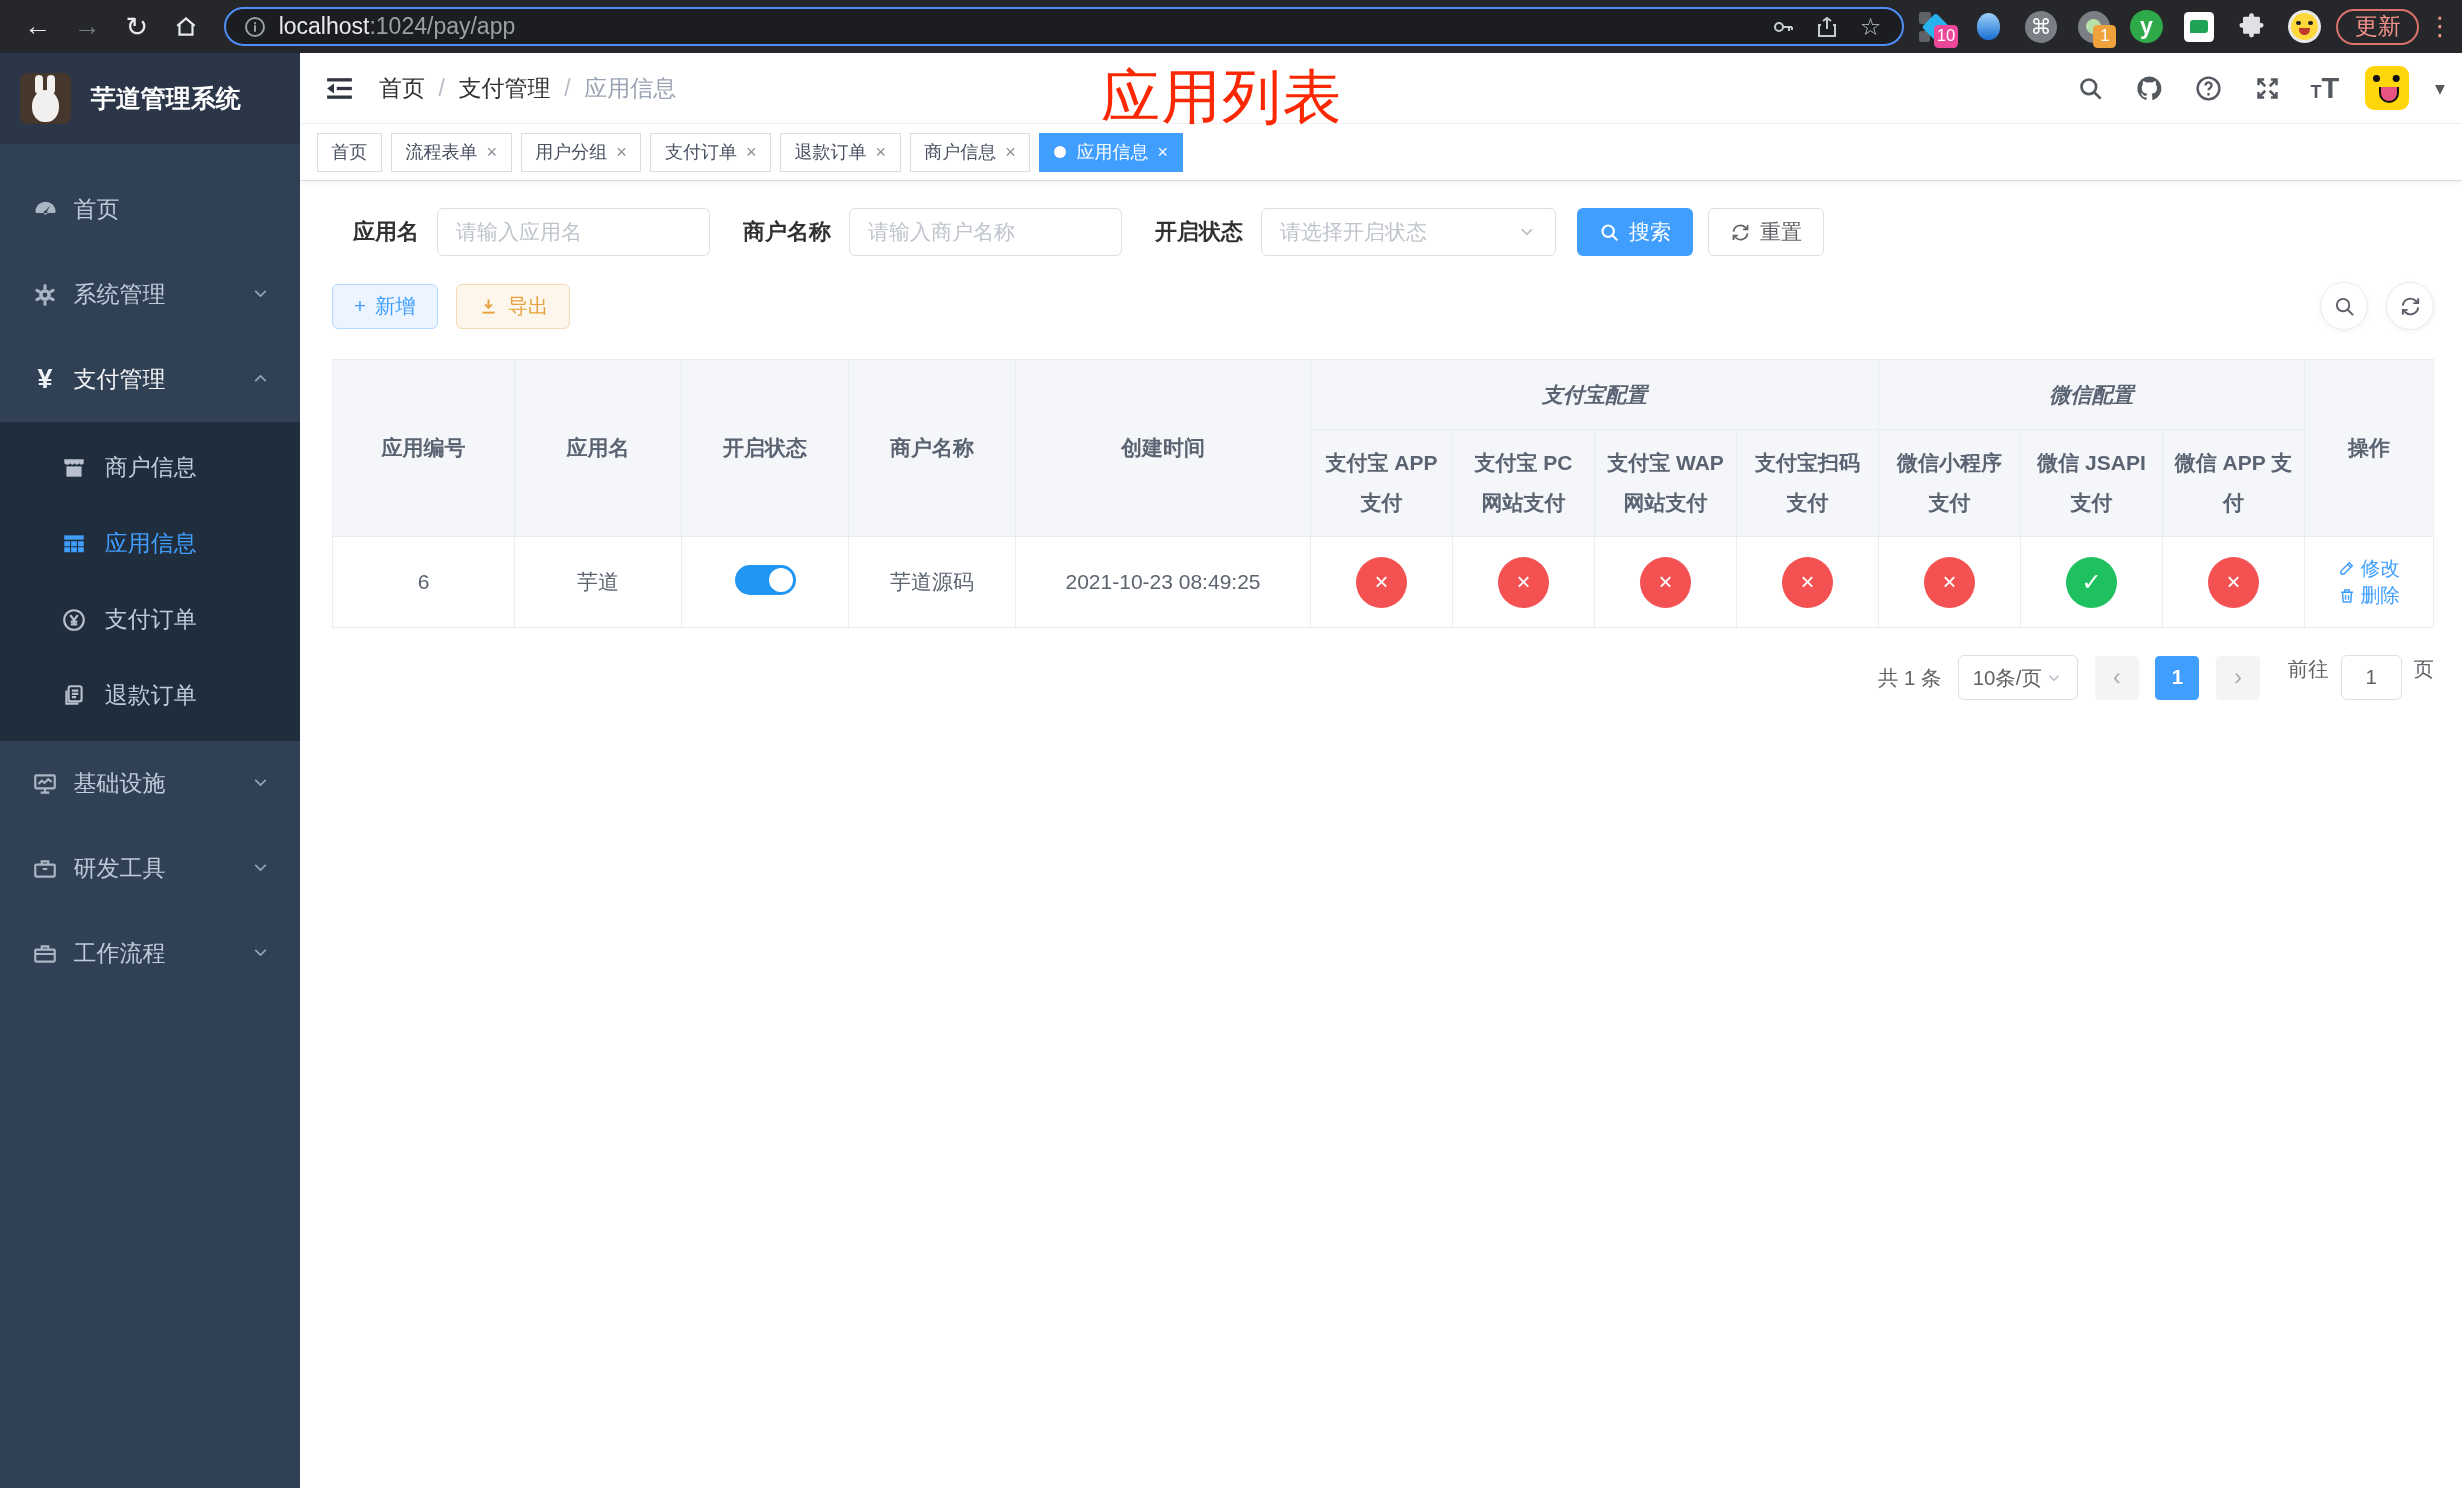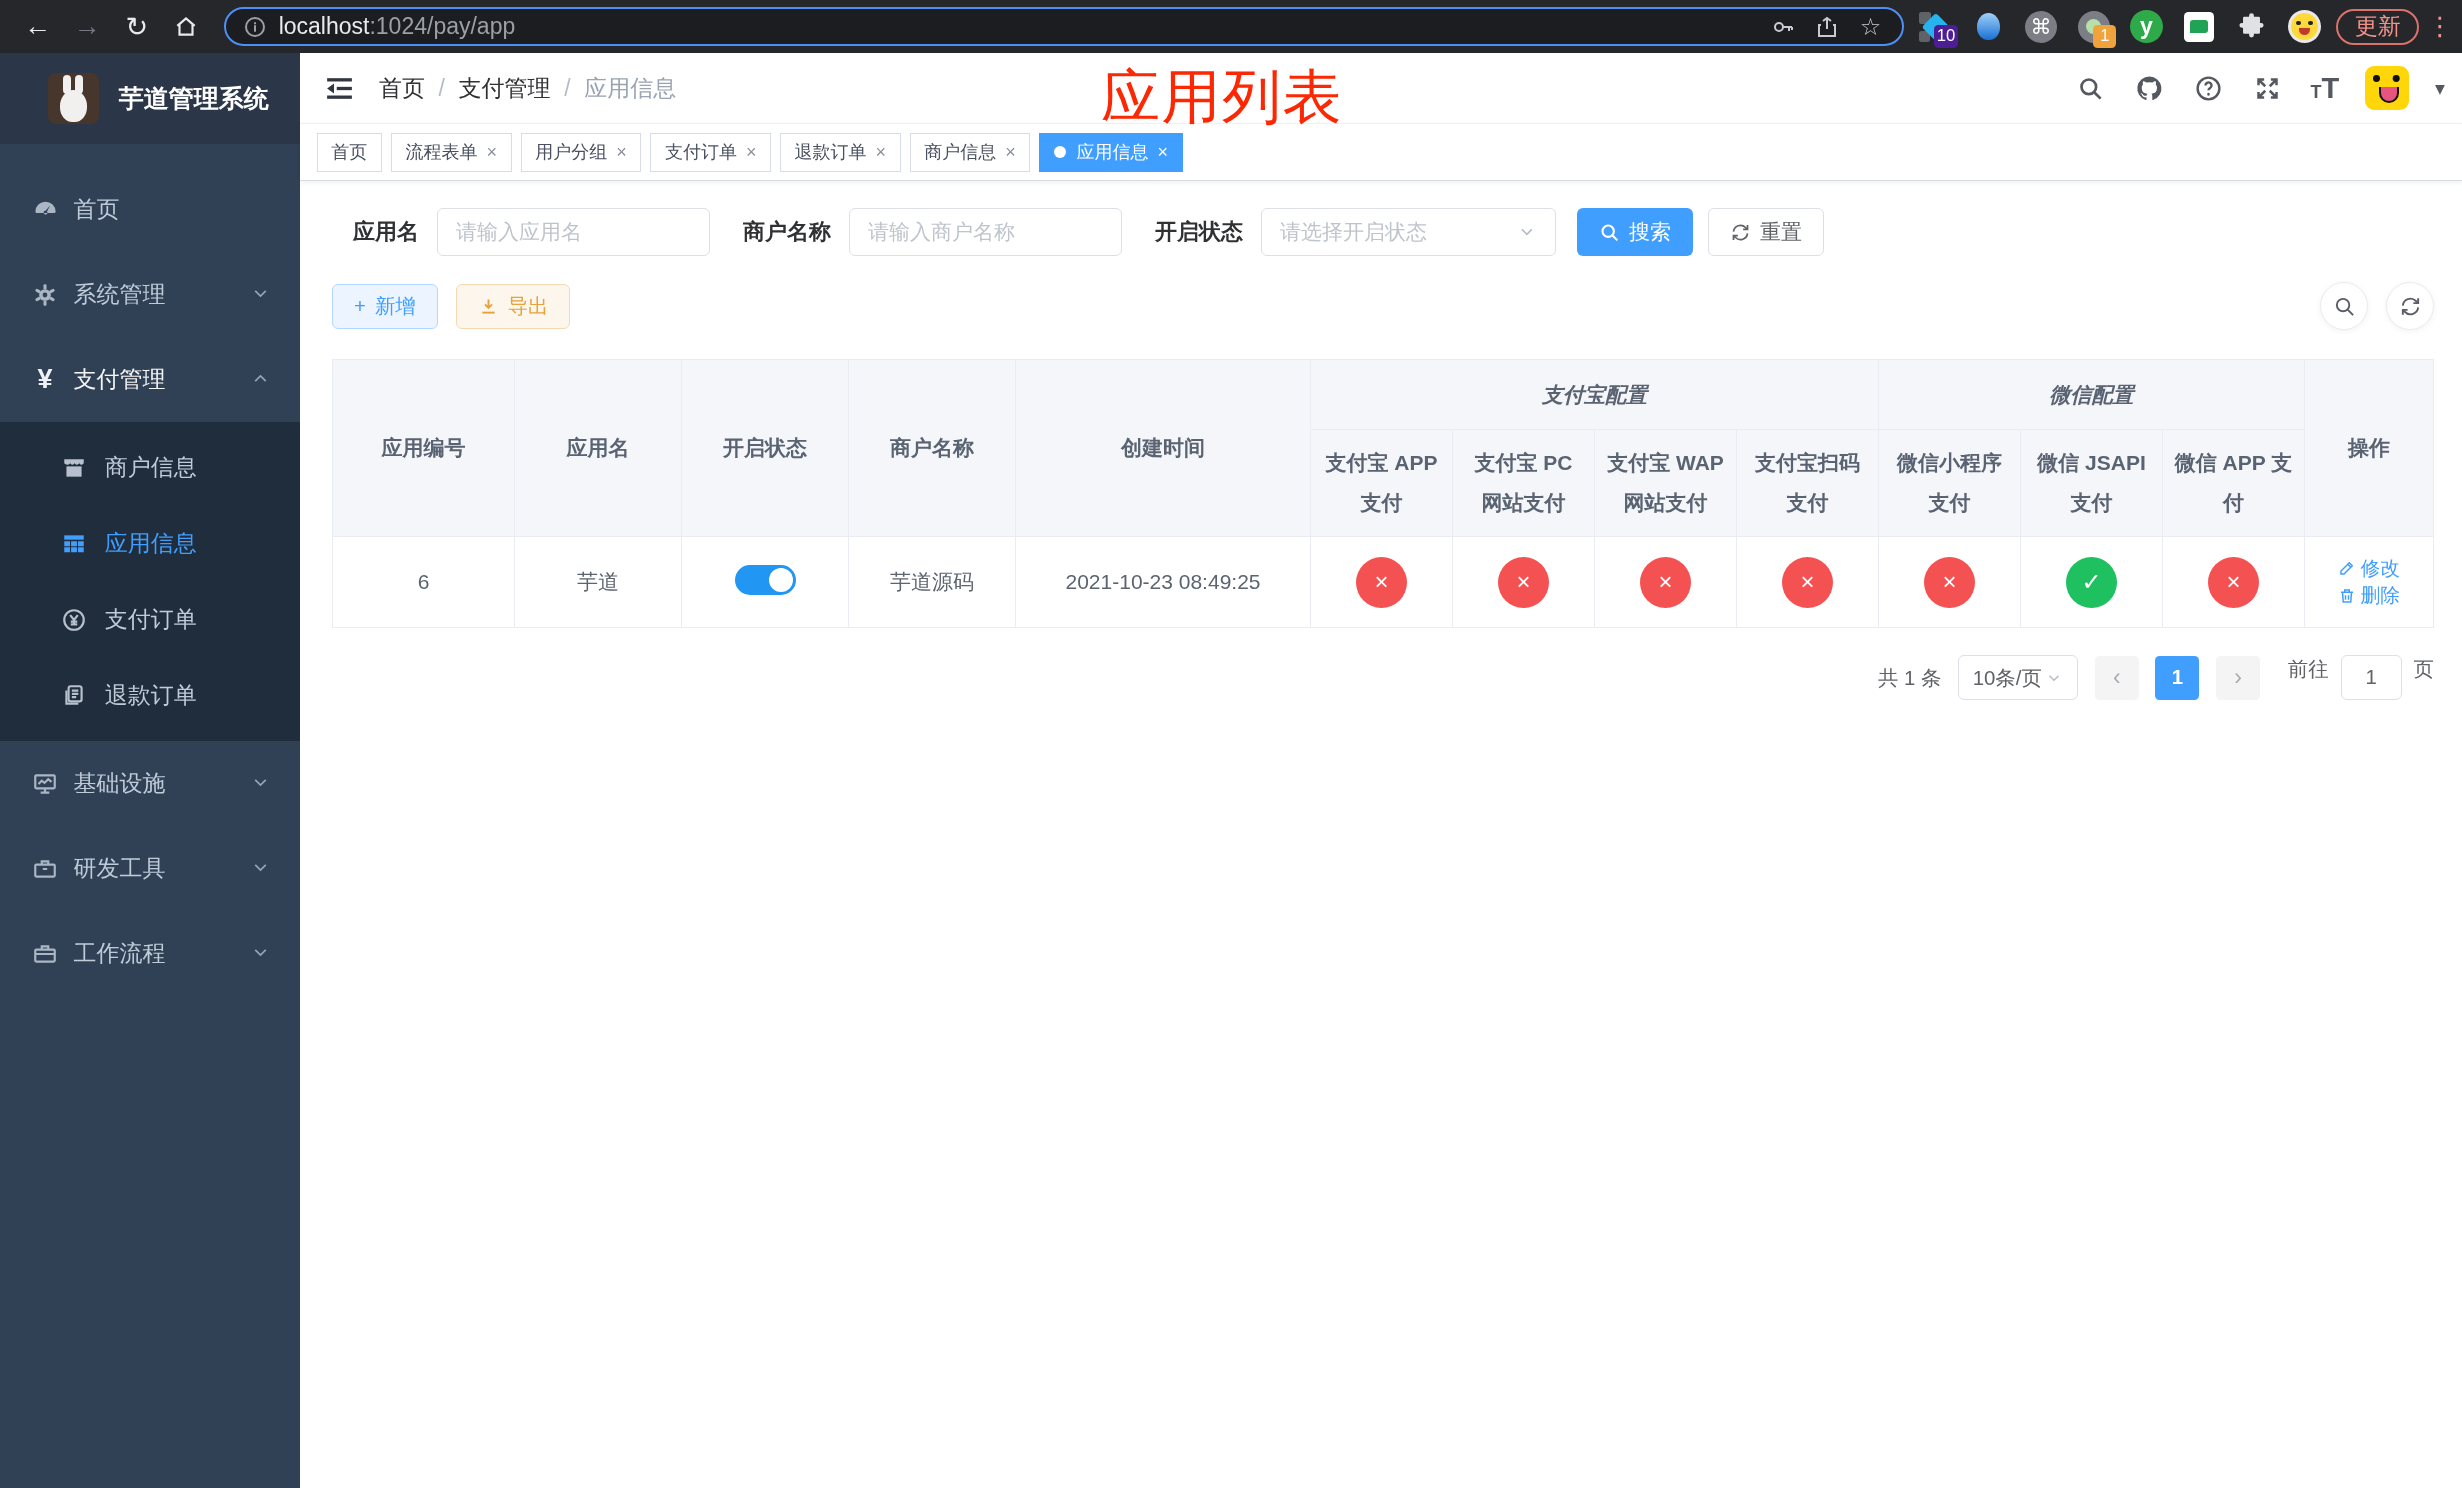--- a/index.html
+++ b/index.html
@@ -16,21 +16,21 @@
     border:2.3px solid #4d8ef7; border-radius:21px; display:flex; align-items:center;
     padding:0 16.7px; min-width:0; }
   .omnibox .url { flex:1 1 auto; font-size:23px; color:#e8eaed; white-space:nowrap; overflow:hidden; margin-left:12px; }
   .omnibox .url .rest { color:#9aa0a6; }
   .pill-ic { width:30px; height:30px; display:flex; align-items:center; justify-content:center;
     color:#c7cbd1; margin-left:13.6px; flex:0 0 auto; font-size:24px; }
   .ext-area { display:flex; align-items:center; gap:19.7px; margin-right:15px; }
   .ext { position:relative; width:33px; height:33px; display:flex; align-items:center; justify-content:center; flex:0 0 auto; }
   .badge { position:absolute; bottom:-4.5px; right:-6px; min-width:23px; height:23px; border-radius:4.5px;
     font-size:16.7px; color:#fff; display:flex; align-items:center; justify-content:center; padding:0 3px; }
-  .badge.red { background:#4c1d95; }
+  .badge.red { background:#ec4899; }
   .badge.orange { background:#f0a33c; color:#fff; }
   .diamond { width:19.7px; height:19.7px; background:#27b3f0; transform:rotate(45deg); border-radius:3px; }
   .dimsq1 { position:absolute; left:0; top:1.5px; width:12px; height:12px; background:#5f6368; border-radius:2.3px;}
   .dimsq2 { position:absolute; left:0; bottom:1.5px; width:10.6px; height:10.6px; background:#5f6368; border-radius:2.3px;}
   .balloon { width:23px; height:27px; background:linear-gradient(180deg,#9ed1f7,#1a6fd4); border-radius:50% 50% 46% 46%; }
   .circle-ic { width:32px; height:32px; border-radius:50%; background:#7b7f85; color:#fff;
     display:flex; align-items:center; justify-content:center; font-size:21px; }
   .cam-inner { width:15px; height:15px; border-radius:50%; background:#b7e0a8; }
   .y-circle { width:33px; height:33px; border-radius:50%; background:#2faa4a; color:#fff;
     display:flex; align-items:center; justify-content:center; font-size:23px; font-weight:bold; }
@@ -41,21 +41,21 @@
     display:flex; align-items:center; justify-content:center; }
   .face { width:27px; height:27px; border-radius:50%; background:#ffd93b; position:relative; }
   .face::before { content:""; position:absolute; left:5.3px; top:7.6px; width:4.5px; height:4.5px; border-radius:50%; background:#222; box-shadow:12px 0 0 #222; }
   .face::after { content:""; position:absolute; left:8.3px; top:15px; width:10.6px; height:6.8px; border-radius:0 0 9px 9px; background:#c0392b; }
   .update-pill { border:2.3px solid #d9726b; color:#f4928a; border-radius:19.7px; height:36px;
     display:flex; align-items:center; padding:0 16.7px; font-size:23px; margin-right:7.6px; flex:0 0 auto;}
   .kebab { color:#f4928a; font-size:26px; width:23px; text-align:center; flex:0 0 auto; }
 
   
   .sidebar { position:absolute; left:0; top:53px; width:300px; height:1436px; background:#304156; }
-  .logo-row { height:91px; display:flex; align-items:center; padding-left:48px; background:#2b3649; }
+  .logo-row { height:91px; display:flex; align-items:center; padding-left:20px; background:#2b3649; }
   .logo-img { width:51px; height:51px; border-radius:7.6px; background:#46362b; position:relative; overflow:hidden; flex:0 0 auto;}
   .r-body { position:absolute; left:12px; top:16.7px; width:27px; height:32px; background:#f2f0ee; border-radius:50% 50% 45% 45%; }
   .r-ear1 { position:absolute; left:15px; top:1.5px; width:7.6px; height:19.7px; background:#f2f0ee; border-radius:4.5px; }
   .r-ear2 { position:absolute; left:27px; top:1.5px; width:7.6px; height:19.7px; background:#f2f0ee; border-radius:4.5px; }
   .logo-title { color:#fff; font-size:25px; font-weight:bold; margin-left:19.7px; }
   .menu { margin-top:23px; }
   .menu-item { height:85px; display:flex; align-items:center; padding:0 27px 0 30px; cursor:pointer; }
   .menu-item .mi-icon { width:30px; height:30px; color:#aab6c4; display:flex; align-items:center; justify-content:center; font-size:27px; flex:0 0 auto;}
   .menu-item .mi-label { color:#bfcbd9; font-size:23px; margin-left:13.6px; flex:1 1 auto; }
   .menu-item.expanded .mi-label { color:#f4f4f5; }

